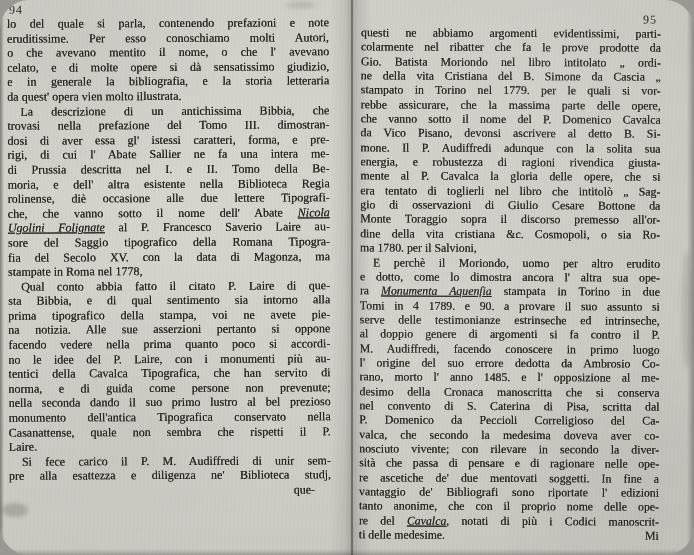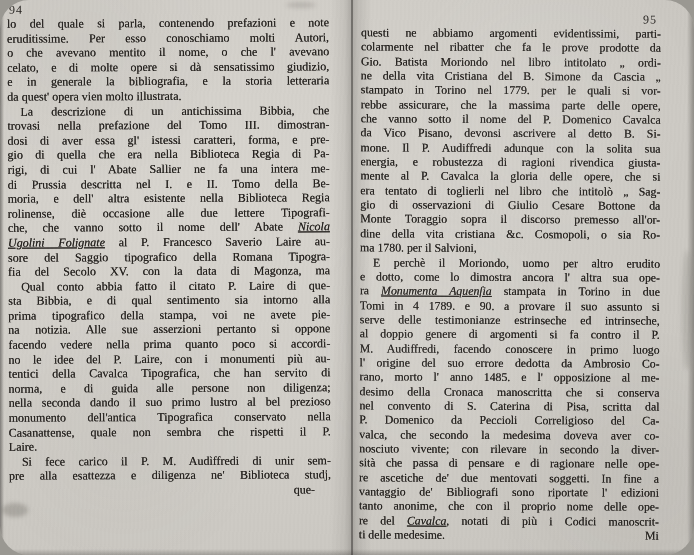--- a/index.html
+++ b/index.html
@@ -75,37 +75,37 @@
     <div id="left-lines">
         <div class="line">lo del quale si parla, contenendo prefazioni e note</div>
         <div class="line">eruditissime. Per esso conoschiamo molti Autori,</div>
         <div class="line">o che avevano mentito il nome, o che l' avevano</div>
         <div class="line">celato, e di molte opere si dà sensatissimo giudizio,</div>
         <div class="line">e in generale la bibliografia, e la storia letteraria</div>
         <div class="line end">da quest' opera vien molto illustrata.</div>
         <div class="line ind">La descrizione di un antichissima Bibbia, che</div>
         <div class="line">trovasi nella prefazione del Tomo III. dimostran-</div>
         <div class="line">dosi di aver essa gl' istessi caratteri, forma, e pre-</div>
-        <div class="line">gio di quella che era nella Biblioteca Regia di Pa-</div>
         <div class="line">rigi, di cui l' Abate Sallier ne fa una intera me-</div>
         <div class="line">di Prussia descritta nel I. e II. Tomo della Be-</div>
         <div class="line">moria, e dell' altra esistente nella Biblioteca Regia</div>
         <div class="line">rolinense, diè occasione alle due lettere Tipografi-</div>
         <div class="line">che, che vanno sotto il nome dell' Abate <em>Nicola</em></div>
         <div class="line"><em>Ugolini Folignate</em> al P. Francesco Saverio Laire au-</div>
         <div class="line">sore del Saggio tipografico della Romana Tipogra-</div>
         <div class="line">fia del Secolo XV. con la data di Magonza, ma</div>
+        <div class="line end">stampate in Roma nel 1778,</div>
         <div class="line ind">Qual conto abbia fatto il citato P. Laire di que-</div>
         <div class="line">sta Bibbia, e di qual sentimento sia intorno alla</div>
         <div class="line">prima tipografico della stampa, voi ne avete pie-</div>
         <div class="line">na notizia. Alle sue asserzioni pertanto si oppone</div>
         <div class="line">facendo vedere nella prima quanto poco si accordi-</div>
         <div class="line">no le idee del P. Laire, con i monumenti più au-</div>
         <div class="line">tentici della Cavalca Tipografica, che han servito di</div>
-        <div class="line">norma, e di guida alle persone non diligenza;</div>
+        <div class="line">norma, e di guida come persone non prevenute;</div>
         <div class="line">nella seconda dando il suo primo lustro al bel prezioso</div>
         <div class="line">monumento dell'antica Tipografica conservato nella</div>
         <div class="line">Casanattense, quale non sembra che rispetti il P.</div>
         <div class="line end">Laire.</div>
         <div class="line ind">Si fece carico il P. M. Audìffredi di unir sem-</div>
         <div class="line">pre alla esattezza e diligenza ne' Biblioteca studj,</div>
         <div class="line cw">que-</div>
       </div>
   </div>
 

